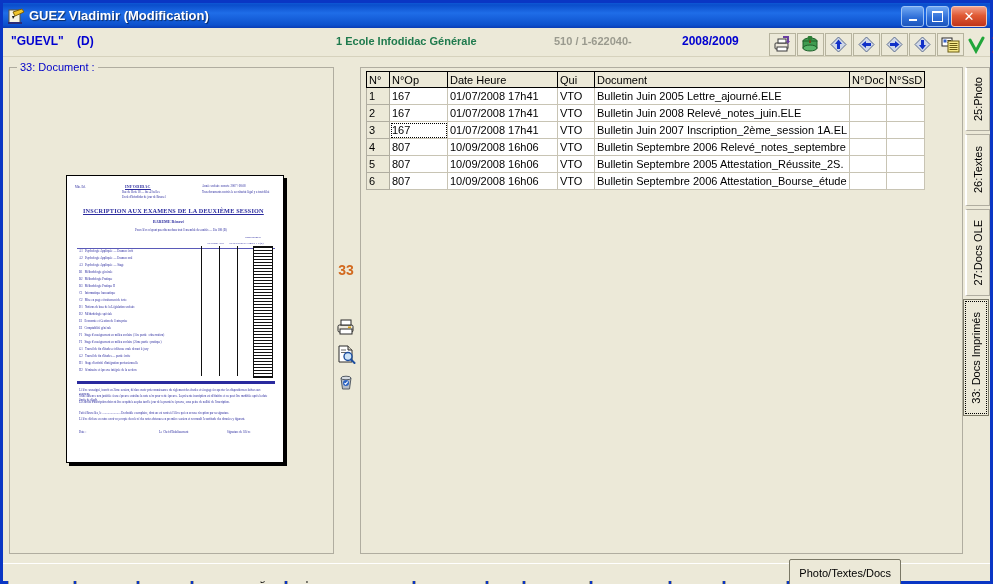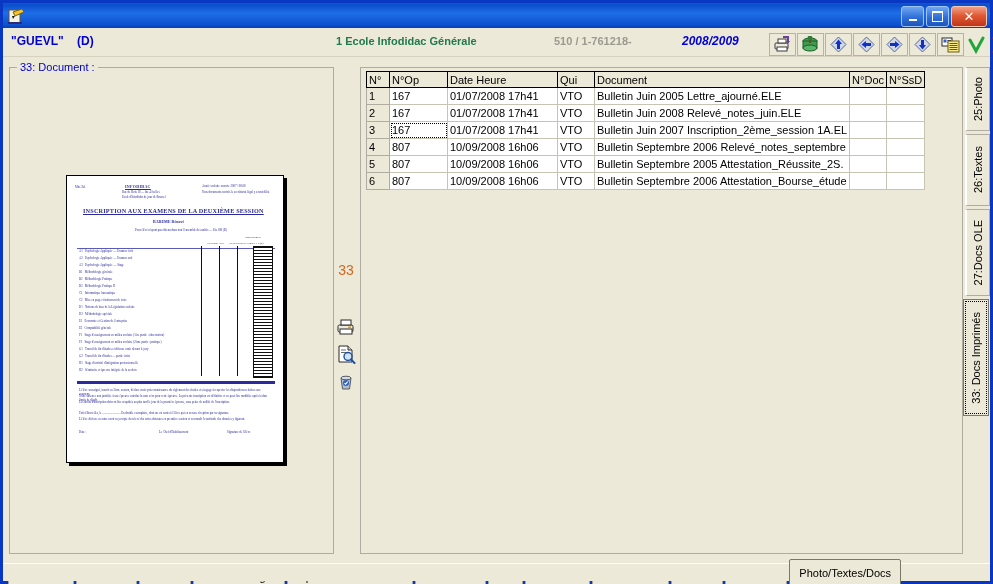--- a/index.html
+++ b/index.html
@@ -27,38 +27,38 @@
   .glyph-max{display:block;width:9px;height:8px;border:1px solid #fff;border-top-width:2px;}
   .glyph-x{font-size:13px;font-weight:bold;line-height:1;}
 
   
   .header{position:absolute;left:0;top:25px;width:987px;height:28px;background:#ece9d8;
           border-bottom:1px solid #d6d2bd;}
   .h-code{position:absolute;left:8px;top:6px;color:#0000d0;font-weight:bold;font-size:12px;}
   .h-d{position:absolute;left:74px;top:6px;color:#0000d0;font-weight:bold;font-size:12px;}
   .h-ecole{position:absolute;left:333px;top:7px;color:#1f7a4d;font-weight:bold;font-size:11px;}
   .h-num{position:absolute;left:551px;top:7px;color:#9a9a8e;font-weight:bold;font-size:11px;}
-  .h-year{position:absolute;left:679px;top:6px;color:#0000d0;font-weight:bold;font-size:12px;font-style:italic;}
+  .h-year{position:absolute;left:679px;top:6px;color:#0000d0;font-weight:bold;font-size:12px;}
 
   .tbar{position:absolute;left:766px;top:30px;display:flex;gap:1px;align-items:center;}
   .tbtn{width:25px;height:21px;border:1px solid #b6b39e;background:#ece9d8;
         display:flex;align-items:center;justify-content:center;position:relative;}
   .tbtn.flat{border:none;background:transparent;width:23px;}
 
   
   .gbox{position:absolute;left:6px;top:64px;width:323px;height:485px;
         border:1px solid #b0ada0;background:#ece9d8;}
   .gbox-label{position:absolute;left:14px;top:58px;background:#ece9d8;padding:0 3px;
               color:#0000c8;font-size:11px;}
   .docprev{position:absolute;left:63px;top:172px;width:216px;height:286px;background:#fff;
            border:1px solid #000;box-shadow:3px 3px 0 #000;overflow:hidden;}
 
   .midcol{position:absolute;left:330px;top:64px;width:26px;height:485px;}
   .mid-num{position:absolute;left:0;top:195px;width:26px;text-align:center;color:#d2691e;
-           font-weight:normal;font-size:14px;}
+           font-weight:bold;font-size:14px;}
   .mid-ic{position:absolute;left:3px;width:20px;height:20px;}
 
   
   .rpanel{position:absolute;left:357px;top:64px;width:601px;height:485px;
           background:#ece9d8;border:1px solid #b0ada0;}
   table.grid{position:absolute;left:5px;top:3px;border-collapse:collapse;
              font-size:11px;background:#fff;table-layout:fixed;}
   table.grid th{background:#ece9d8;border:1px solid #000;height:15px;padding:0 2px;
                 font-weight:normal;text-align:left;font-size:11px;white-space:nowrap;
                 overflow:hidden;}
@@ -101,38 +101,39 @@
 
   <div class="titlebar">
     <span class="tb-icon">
       <svg width="18" height="18" viewBox="0 0 18 18">
         <rect x="2" y="3" width="11" height="13" fill="#f6f3e4" stroke="#5a5640"></rect>
         <path d="M6 5 L15 2 L17 5 L8 9 Z" fill="#f2c52a" stroke="#7a5f0a"></path>
         <path d="M5 9 L8 9 L6 12 Z" fill="#1a1a1a"></path>
         <rect x="1" y="15" width="14" height="2" fill="#2a2a78"></rect>
       </svg>
     </span>
+    <span class="tb-title">GUEZ Vladimir (Modification)</span>
     <div class="tb-btns">
       <div class="tb-btn">
           <i class="glyph-min"></i>
         </div>
       <div class="tb-btn">
           <i class="glyph-max"></i>
         </div>
       <div class="tb-btn close">
           <span class="glyph-x">✕</span>
         </div>
     </div>
   </div>
 
   <div class="header">
     <span class="h-code">"GUEVL"</span>
     <span class="h-d">(D)</span>
     <span class="h-ecole">1 Ecole Infodidac Générale</span>
-    <span class="h-num">510  /  1-761218-</span>
+    <span class="h-num">510  /  1-622040-</span>
     <span class="h-year">2008/2009</span>
   </div>
 
   <div class="tbar">
     <div class="tbtn">
       <svg width="19" height="17" viewBox="0 0 19 17">
         <rect x="2" y="7" width="13" height="6" rx="1" fill="#efeade" stroke="#3a3a3a"></rect>
         <rect x="5" y="3" width="8" height="4" fill="#fff" stroke="#3a3a3a"></rect>
         <rect x="4" y="11" width="10" height="4" fill="#fff" stroke="#3a3a3a"></rect>
         <path d="M10 1 L15 1 L15 5" stroke="#6a3fa0" fill="none" stroke-width="2"></path>

